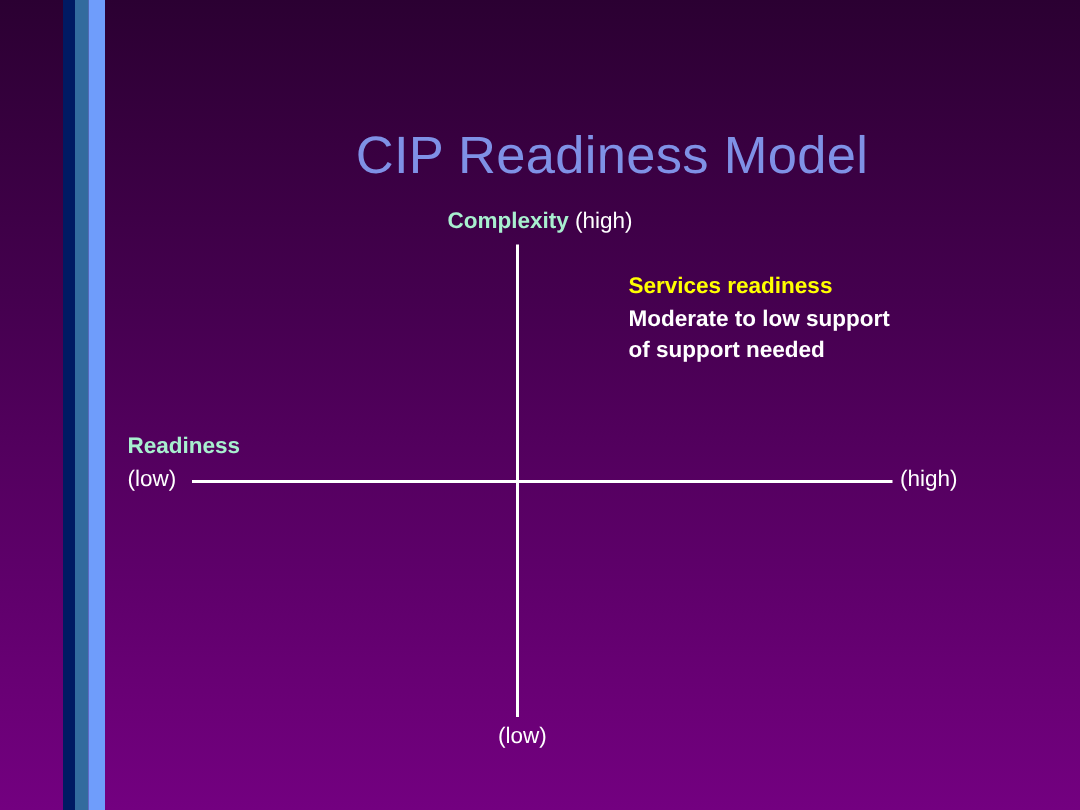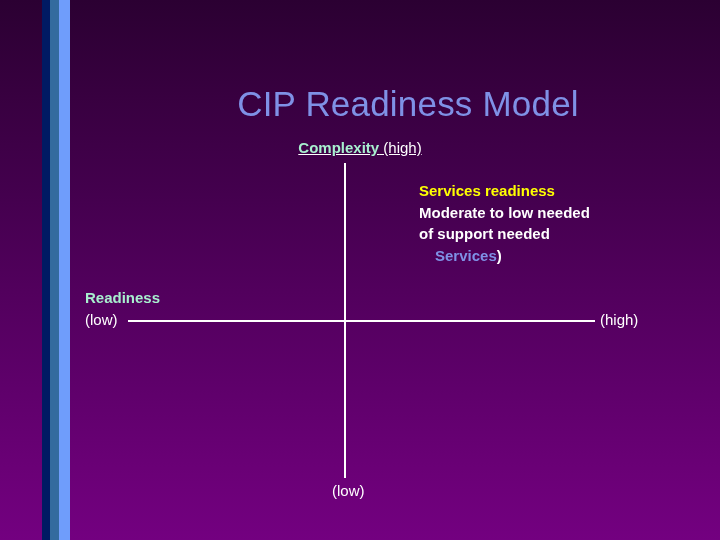--- a/index.html
+++ b/index.html
@@ -78,21 +78,20 @@
   .lbl-strong {
     font-weight: bold;
     color: #a8efcf;
   }
 
   .lbl-complexity {
     left: 0;
     top: 139px;
     width: 720px;
     text-align: center;
-    text-decoration: underline;
   }
   .lbl-capability {
     left: 85px;
     top: 289px;
   }
   .lbl-low-left {
     left: 85px;
     top: 311px;
   }
   .lbl-high-right {
@@ -143,18 +142,17 @@
   <div class="lbl lbl-low-left">(low)</div>
 
   <div class="lbl lbl-high-right">(high)</div>
 
   <div class="lbl lbl-low-bottom">(low)</div>
 
   <div class="note">
     <div>
       <span class="hl-yellow">Services readiness</span>
     </div>
-    <div>Moderate to low needed</div>
+    <div>Moderate to low support</div>
     <div>of support needed</div>
-    <div class="indent"><span class="hl-blue">Services</span><span>)</span></div>
   </div>
 
 </div>
 
 </body></html>

